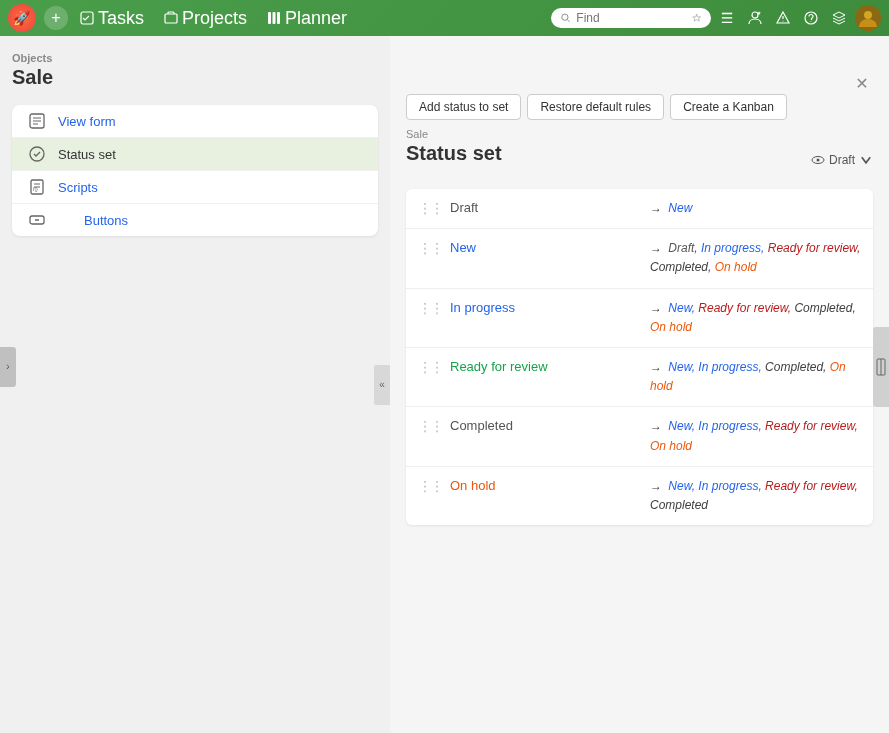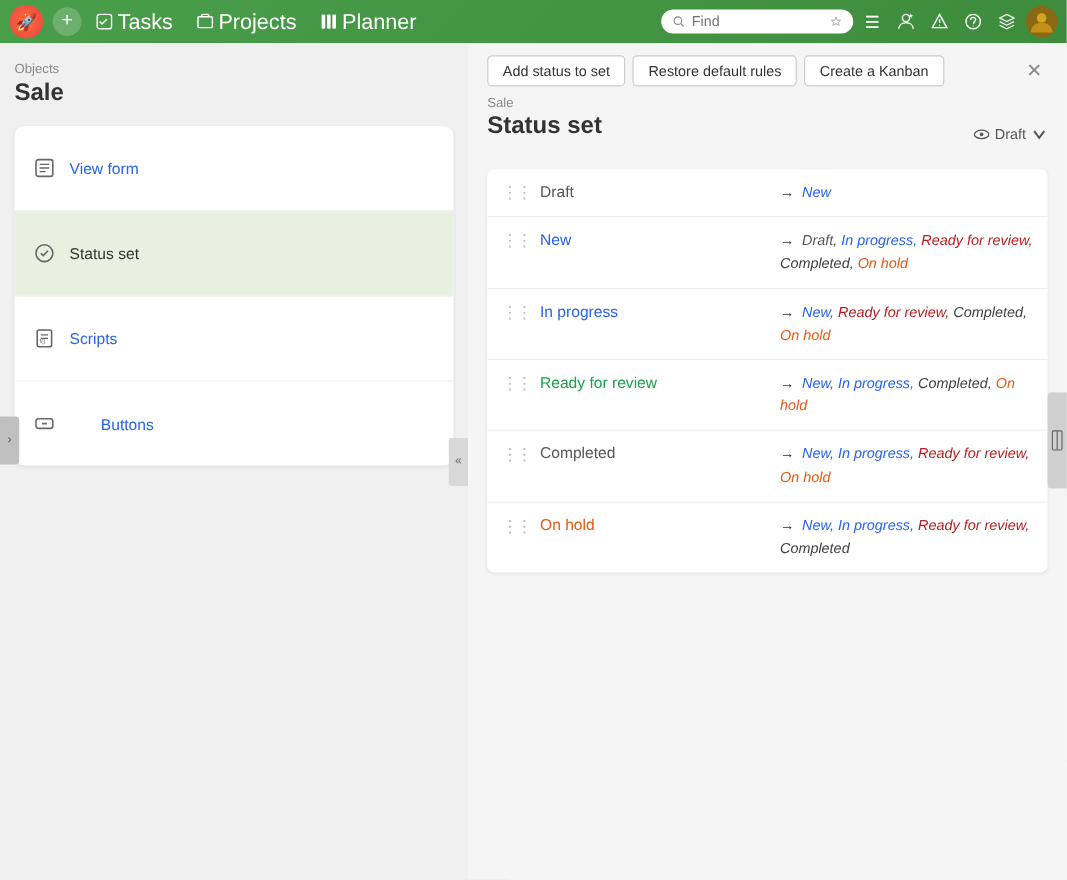--- a/index.html
+++ b/index.html
@@ -73,34 +73,34 @@
       display: flex;
       position: relative;
     }
 
     
     .sidebar {
       width: 390px;
       padding: 16px 12px;
     }
     .sidebar-objects-label {
-      font-size: 11px; color: #888; margin-bottom: 2px;
+      font-size: 11px; color: #888; margin-bottom: 2px; font-weight: bold;
     }
     .sidebar-title {
       font-size: 20px; font-weight: bold; color: #333; margin-bottom: 16px;
     }
     .sidebar-menu {
       background: white;
       border-radius: 8px;
       overflow: hidden;
       box-shadow: 0 1px 3px rgba(0,0,0,0.08);
     }
     .sidebar-menu-item {
       display: flex; align-items: center; gap: 10px;
-      padding: 24px 14px;
+      padding: 5px 14px;
       color: #2563eb; cursor: pointer;
       border-bottom: 1px solid #f0f0f0;
     }
     .sidebar-menu-item:last-child { border-bottom: none; gap: 36px; }
     .sidebar-menu-item.active {
       background: #e8f0e0;
       color: #333;
     }
     .menu-icon {
       width: 22px; height: 22px;
@@ -129,21 +129,21 @@
     }
 
     
     .right-header {
       padding: 10px 16px 0;
       display: flex;
       align-items: center;
       justify-content: space-between;
     }
     .right-header-actions {
-      display: flex; gap: 6px; align-items: flex-end;
+      display: flex; gap: 6px; align-items: flex-end; margin-top: 48px;
     }
     .action-btn {
       padding: 5px 12px;
       border: 1px solid #ccc;
       background: white;
       border-radius: 4px;
       font-size: 12px;
       color: #333;
       cursor: pointer;
     }

